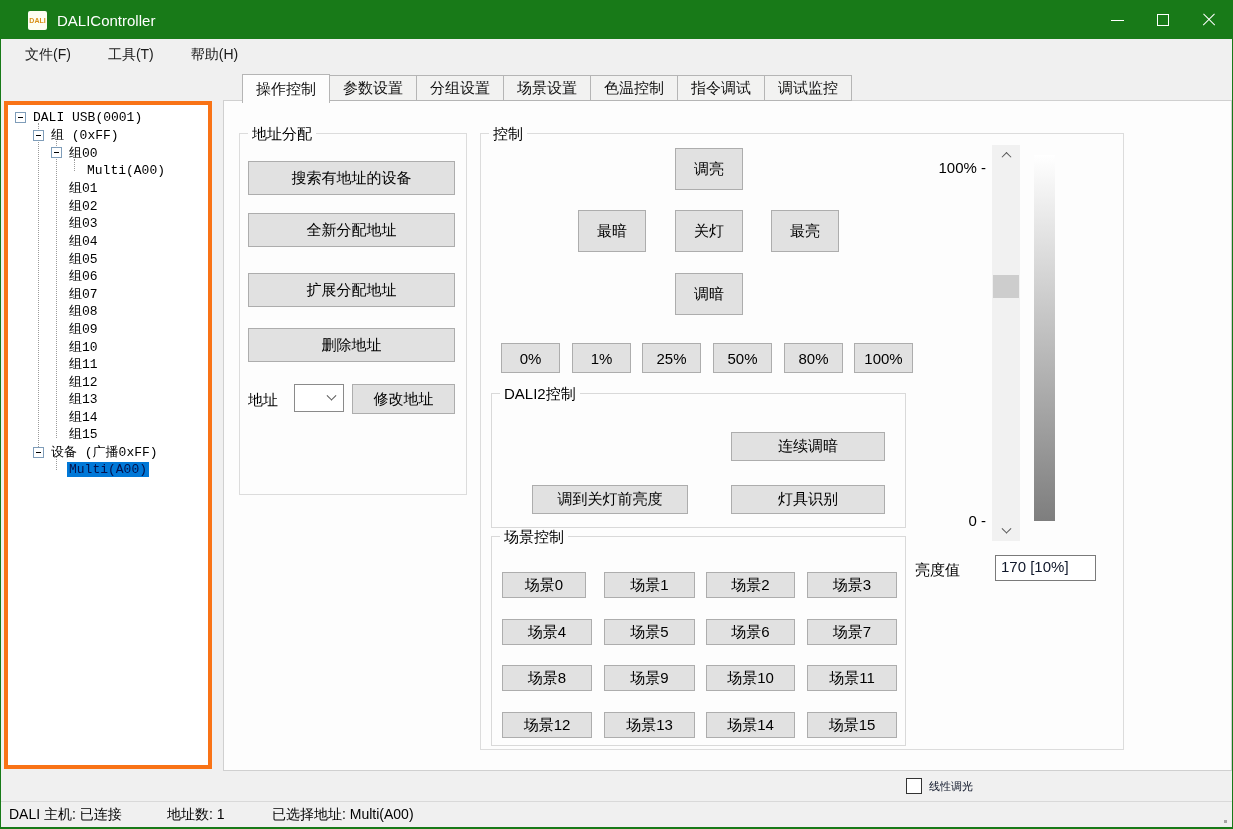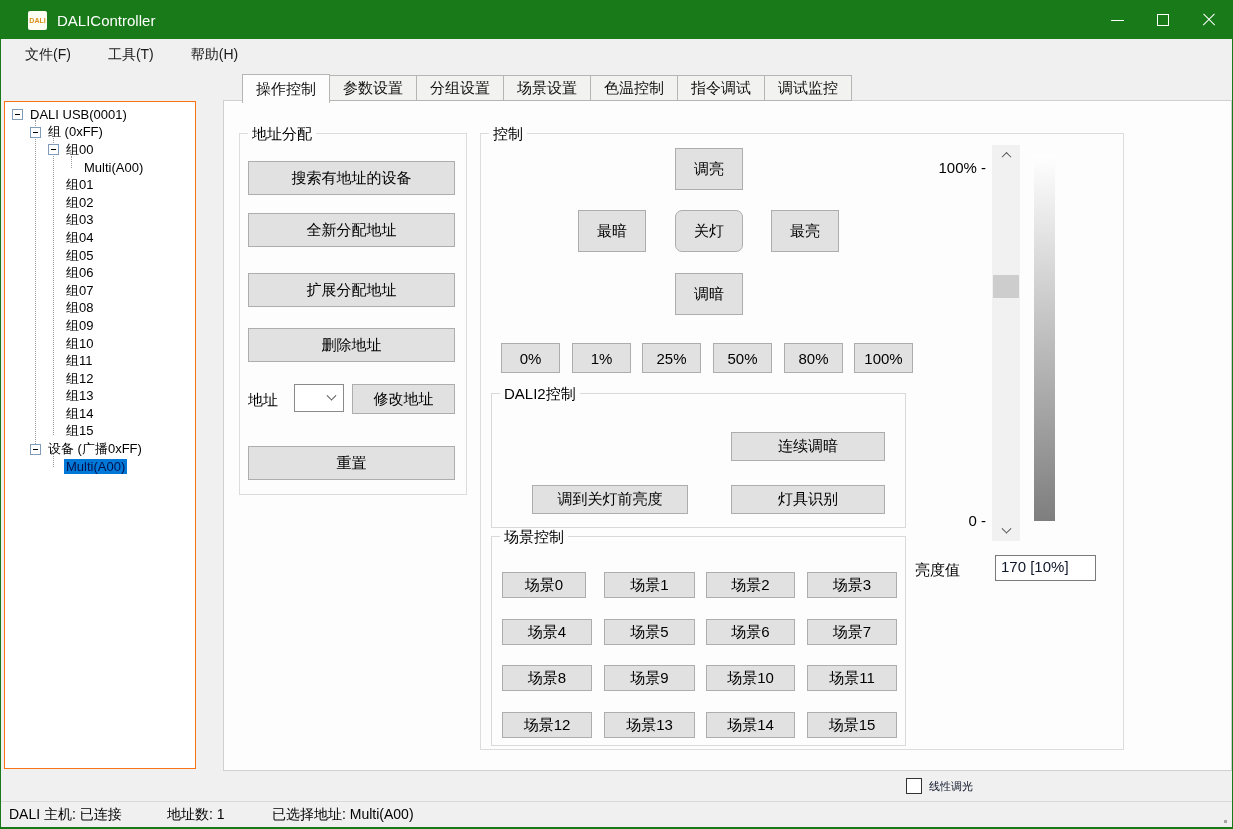--- a/index.html
+++ b/index.html
@@ -21,23 +21,23 @@
   .glyph-max { width:12px; height:12px; border:1px solid #fff; }
   .glyph-close { position:relative; width:14px; height:14px; }
   .glyph-close::before,.glyph-close::after{ content:""; position:absolute; left:-1px; top:6px;
     width:16px; height:1.4px; background:#fff; }
   .glyph-close::before{ transform:rotate(45deg);} .glyph-close::after{ transform:rotate(-45deg);}
   
   .menubar { position:absolute; left:0; top:38px; width:100%; height:32px;
     background:#f0f0f0; display:flex; align-items:center; padding-left:18px; }
   .menu-item { font-size:14px; color:#1a1a1a; margin-right:25px; padding:3px 6px; }
   
-  .tree { position:absolute; left:3px; top:100px; width:192px; height:668px;
-    background:#fff; border:1px solid #f97316; overflow:hidden; padding-top:4px;
-    font-family:Liberation Sans, sans-serif; font-size:13px; color:#000; }
+  .tree { position:absolute; left:3px; top:100px; width:208px; height:668px;
+    background:#fff; border:4px solid #f97316; overflow:hidden; padding-top:4px;
+    font-family:Liberation Mono, monospace; font-size:13px; color:#000; }
   .trow { height:17.6px; display:flex; align-items:center; white-space:nowrap; position:relative; z-index:2; }
   .tbox { width:11px; height:11px; border:1px solid #7f9db9; background:#fff; flex:0 0 11px;
     display:flex; align-items:center; justify-content:center; margin-right:5px; }
   .tbox::after{ content:""; width:5px; height:1px; background:#000; }
   .tlabel { padding:0 2px; }
   .tlabel.selected { background:#0078d7; color:#04124d; }
   .tconn { position:absolute; width:0; border-left:1px dotted #9b9b9b; z-index:1; }
   
   .tabstrip { position:absolute; left:225px; top:73px; display:flex; align-items:flex-end; z-index:5; }
   .tab { height:26px; padding:0 13px; display:flex; align-items:center; font-size:15px;
@@ -203,29 +203,28 @@
       <div class="btn" style="left:8px; top:27px;  width:207px; height:34px;">搜索有地址的设备</div>
       <div class="btn" style="left:8px; top:79px;  width:207px; height:34px;">全新分配地址</div>
       <div class="btn" style="left:8px; top:139px; width:207px; height:34px;">扩展分配地址</div>
       <div class="btn" style="left:8px; top:194px; width:207px; height:34px;">删除地址</div>
       <div class="addr-label" style="left:8px; top:257px;">地址</div>
       <div class="combo" style="left:54px; top:250px; width:50px; height:28px;">
         <span></span>
         <span class="chev"></span>
       </div>
       <div class="btn" style="left:112px; top:250px; width:103px; height:30px;">修改地址</div>
-      <div class="btn" style="left:8px; top:312px; width:207px; height:34px;">重置</div>
     </div>
 
     <div class="groupbox" style="left:256px; top:32px; width:644px; height:617px;">
       <div class="gb-title">控制</div>
 
       <div class="btn" style="left:194px; top:14px;  width:68px; height:42px;">调亮</div>
       <div class="btn" style="left:97px;  top:76px;  width:68px; height:42px;">最暗</div>
-      <div class="btn" style="left:194px; top:76px;  width:68px; height:42px;border-radius:7px;">关灯</div>
+      <div class="btn" style="left:194px; top:76px;  width:68px; height:42px;">关灯</div>
       <div class="btn" style="left:290px; top:76px;  width:68px; height:42px;">最亮</div>
       <div class="btn" style="left:194px; top:139px; width:68px; height:42px;">调暗</div>
 
       <div class="btn" style="left:20px;  top:209px; width:59px; height:30px;">0%</div>
       <div class="btn" style="left:91px;  top:209px; width:59px; height:30px;">1%</div>
       <div class="btn" style="left:161px; top:209px; width:59px; height:30px;">25%</div>
       <div class="btn" style="left:232px; top:209px; width:59px; height:30px;">50%</div>
       <div class="btn" style="left:303px; top:209px; width:59px; height:30px;">80%</div>
       <div class="btn" style="left:373px; top:209px; width:59px; height:30px;">100%</div>
 

